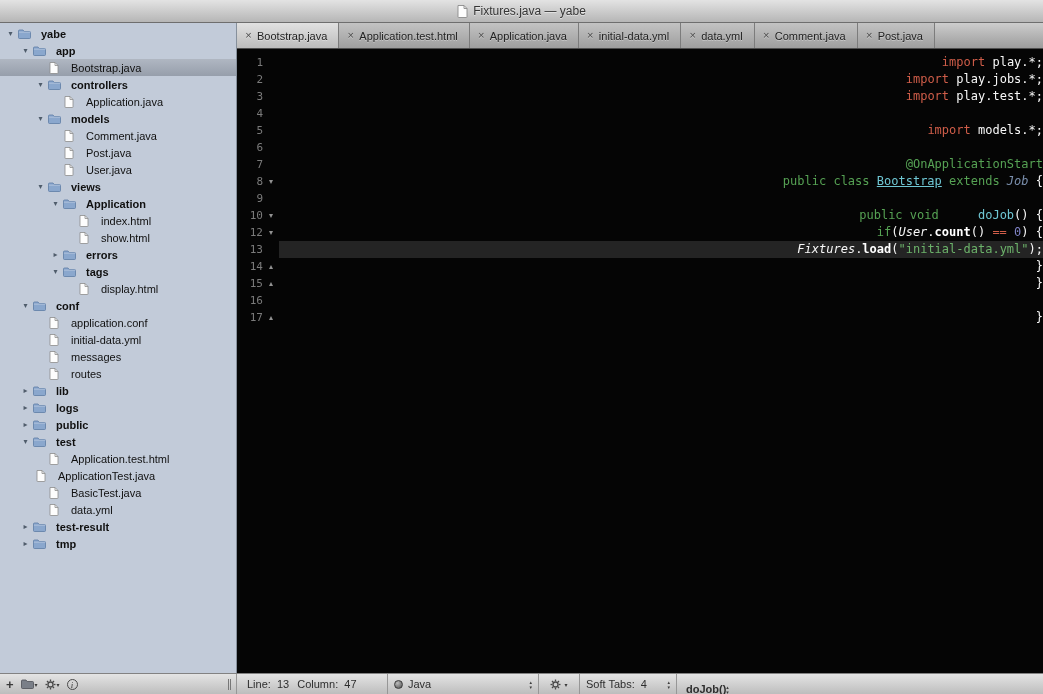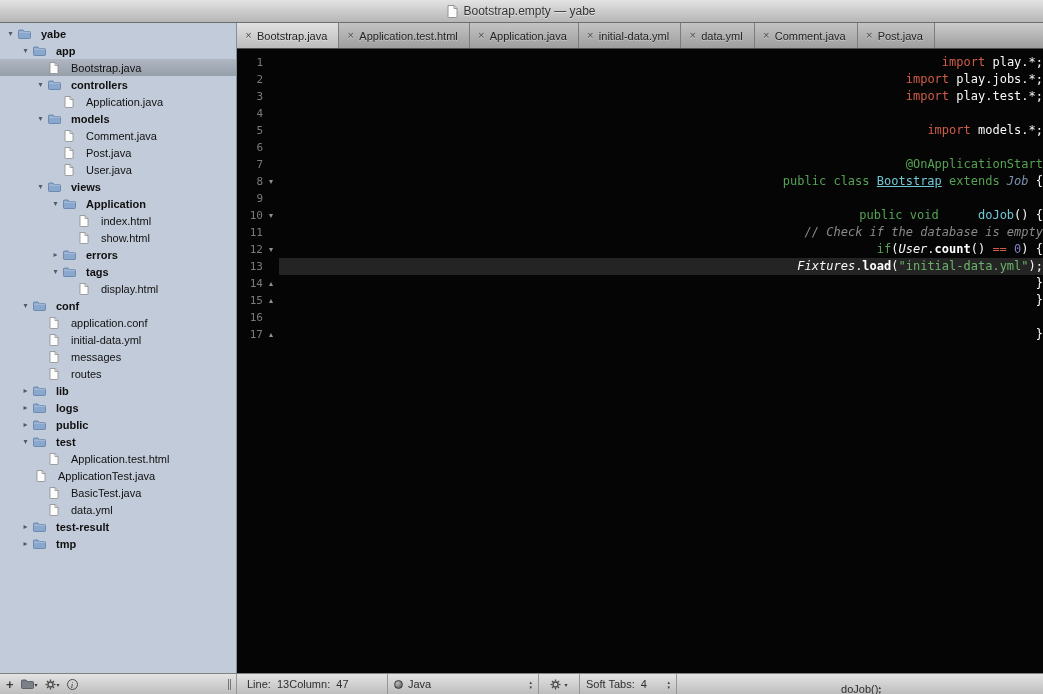--- a/index.html
+++ b/index.html
@@ -54,43 +54,43 @@
   .sbi{display:flex;align-items:center;gap:1px;color:#3e3e3e;cursor:default;}
   .sbi svg{display:block;}
   .plus-glyph{font-size:13px;font-weight:bold;line-height:13px;color:#3a3a3a;}
   .mini-caret{font-size:6px;color:#3a3a3a;}
   .info-circle{display:inline-block;width:11px;height:11px;border:1px solid #4a4a4a;border-radius:50%;font-size:9px;line-height:11px;text-align:center;font-family:"Liberation Serif",serif;font-style:italic;color:#3a3a3a;box-sizing:border-box;}
   .sb-spacer{flex:1;}
   .drag{width:1px;height:11px;border-left:3px double #777;}
   .sb-main{flex:1;display:flex;align-items:stretch;min-width:0;}
   .sb-sec{display:flex;align-items:center;height:100%;box-sizing:border-box;}
   .sb-sep{width:1px;background:#979797;height:100%;}
-  .sb-linecol{flex:0 0 150px;gap:0;padding-left:10px;}
+  .sb-linecol{flex:0 0 150px;gap:8px;padding-left:10px;}
   .sb-lang{flex:0 0 150px;justify-content:space-between;padding:0 6px;}
   .lang-left{display:flex;align-items:center;gap:5px;}
   .lang-icon{width:9px;height:9px;border-radius:50%;background:radial-gradient(circle at 35% 30%,#bdbdbd,#4e4e4e);border:1px solid #3c3c3c;box-sizing:border-box;}
   .updown{display:flex;flex-direction:column;align-items:center;line-height:4px;font-size:5px;color:#3c3c3c;gap:1px;}
   .sb-gear{flex:0 0 40px;justify-content:center;gap:3px;}
   .sb-tabs{flex:0 0 96px;justify-content:space-between;padding:0 6px;}
-  .sb-symbol{flex:1;justify-content:center;padding:10px 7px 0 9px;}
+  .sb-symbol{flex:1;justify-content:flex-start;padding:10px 7px 0 9px;font-weight:bold;}
   .sb-label{white-space:nowrap;}
 </style>
 </head>
 <body>
 
 <div class="window">
 
   <div class="titlebar">
     <span class="title-icon">
       <svg width="11" height="13" viewBox="0 0 11 13">
           <path d="M1 .5h6l3 3V12a.5.5 0 0 1-.5.5h-8A.5.5 0 0 1 1 12Z" fill="#fdfdfd" stroke="#8b8b8b" stroke-width=".9"></path>
           <path d="M7 .5v3h3" fill="none" stroke="#8b8b8b" stroke-width=".9"></path>
         </svg>
     </span>
-    <span class="title-text">Bootstrap.empty — yabe</span>
+    <span class="title-text">Fixtures.java — yabe</span>
   </div>
 
   <div class="main">
     <div class="sidebar">
       <div id="tree">
           <div class="tree-row folder" style="padding-left: 5px;">
             <span class="disclosure">▾</span>
             <span class="tree-icon">
               <svg width="13" height="10" viewBox="0 0 13 10">
                 <path d="M.5 2Q.5 1 1.5 1H5l1.2 1.5h5.3q1 0 1 1v5q0 1-1 1h-10q-1 0-1-1Z" fill="#8aa7cd" stroke="#5d7ca4" stroke-width=".8"></path>
@@ -436,21 +436,20 @@
           <div class="code-line"><span class="ln">1</span><span class="fold"></span><span class="code-text"><span class="seg-imp">import</span><span class="seg-p"> play.*;</span></span></div>
           <div class="code-line"><span class="ln">2</span><span class="fold"></span><span class="code-text"><span class="seg-imp">import</span><span class="seg-p"> play.jobs.*;</span></span></div>
           <div class="code-line"><span class="ln">3</span><span class="fold"></span><span class="code-text"><span class="seg-imp">import</span><span class="seg-p"> play.test.*;</span></span></div>
           <div class="code-line"><span class="ln">4</span><span class="fold"></span><span class="code-text"></span></div>
           <div class="code-line"><span class="ln">5</span><span class="fold"></span><span class="code-text"><span class="seg-imp">import</span><span class="seg-p"> models.*;</span></span></div>
           <div class="code-line"><span class="ln">6</span><span class="fold"></span><span class="code-text"></span></div>
           <div class="code-line"><span class="ln">7</span><span class="fold"></span><span class="code-text"><span class="seg-kw">@OnApplicationStart</span></span></div>
           <div class="code-line"><span class="ln">8</span><span class="fold">▾</span><span class="code-text"><span class="seg-kw">public</span><span class="seg-p"> </span><span class="seg-kw">class</span><span class="seg-p"> </span><span class="seg-cls">Bootstrap</span><span class="seg-p"> </span><span class="seg-kw">extends</span><span class="seg-p"> </span><span class="seg-typ">Job</span><span class="seg-p"> {</span></span></div>
           <div class="code-line"><span class="ln">9</span><span class="fold"></span><span class="code-text"></span></div>
           <div class="code-line"><span class="ln">10</span><span class="fold">▾</span><span class="code-text"><span class="seg-p">    </span><span class="seg-kw">public</span><span class="seg-p"> </span><span class="seg-kw">void</span><span class="seg-p"> </span><span class="seg-fn">doJob</span><span class="seg-p">() {</span></span></div>
-          <div class="code-line"><span class="ln">11</span><span class="fold"></span><span class="code-text"><span class="seg-com">        // Check if the database is empty</span></span></div>
           <div class="code-line"><span class="ln">12</span><span class="fold">▾</span><span class="code-text"><span class="seg-p">        </span><span class="seg-kw">if</span><span class="seg-p">(</span><span class="seg-it">User</span><span class="seg-p">.</span><span class="seg-b">count</span><span class="seg-p">() </span><span class="seg-imp">==</span><span class="seg-p"> </span><span class="seg-num">0</span><span class="seg-p">) {</span></span></div>
           <div class="code-line current"><span class="ln">13</span><span class="fold"></span><span class="code-text"><span class="seg-p">            </span><span class="seg-it">Fixtures</span><span class="seg-p">.</span><span class="seg-b">load</span><span class="seg-p">(</span><span class="seg-str">"initial-data.yml"</span><span class="seg-p">);</span></span></div>
           <div class="code-line"><span class="ln">14</span><span class="fold">▴</span><span class="code-text"><span class="seg-p">        }</span></span></div>
           <div class="code-line"><span class="ln">15</span><span class="fold">▴</span><span class="code-text"><span class="seg-p">    }</span></span></div>
           <div class="code-line"><span class="ln">16</span><span class="fold"></span><span class="code-text"></span></div>
           <div class="code-line"><span class="ln">17</span><span class="fold">▴</span><span class="code-text"><span class="seg-p">}</span></span></div>
         </div>
     </div>
   </div>
 

